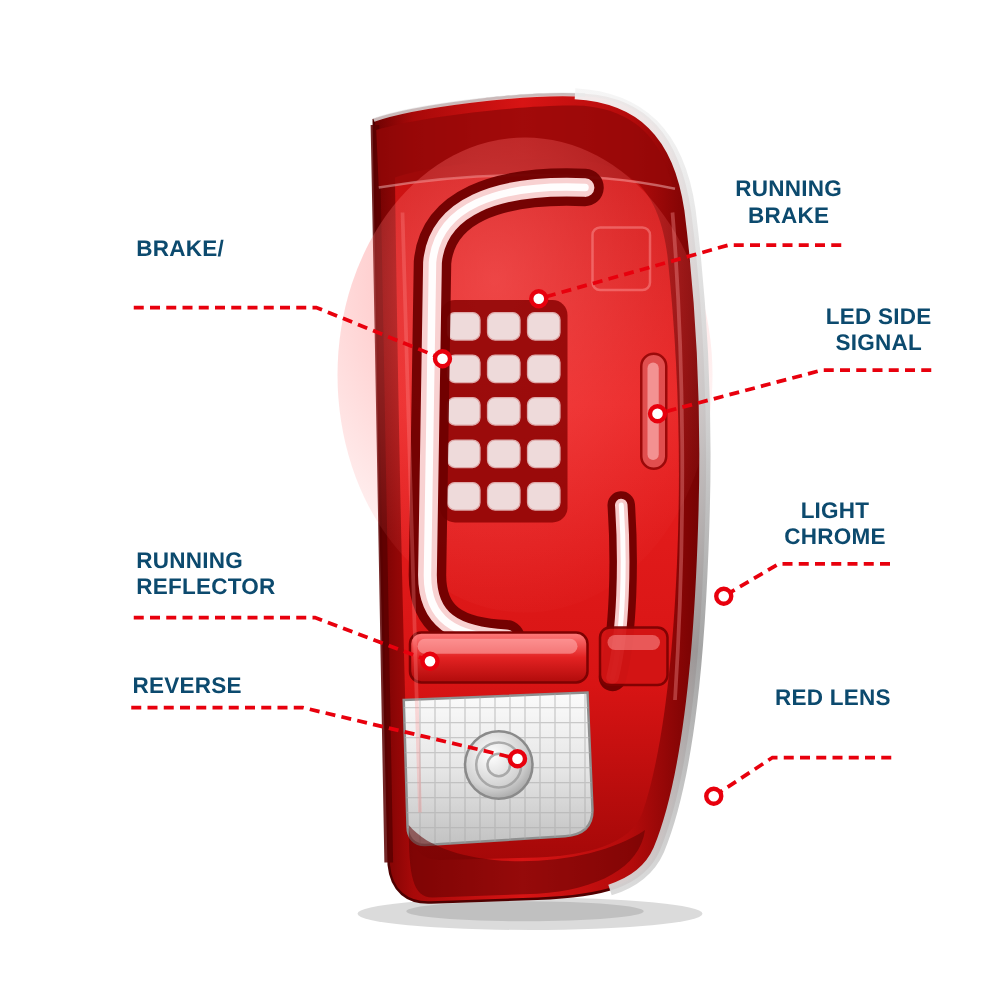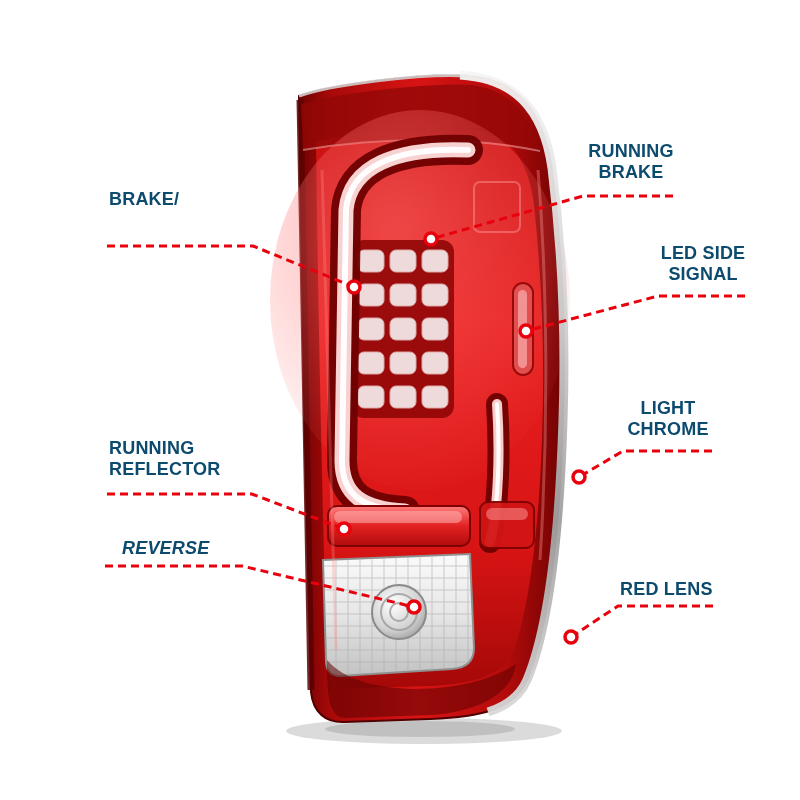--- a/index.html
+++ b/index.html
@@ -174,36 +174,36 @@
 
   <div class="callout" style="left:109px; top:189px;">
     <div>BRAKE/</div>
   </div>
 
   <div class="callout" style="left:109px; top:438px;">
     <div>RUNNING</div>
     <div>REFLECTOR</div>
   </div>
 
-  <div class="callout" style="left:122px; top:538px;font-style:italic;">
+  <div class="callout" style="left:106px; top:538px;">
     <div>REVERSE</div>
   </div>
 
   <div class="callout center" style="left:585px; top:141px; width:92px;">
     <div>RUNNING</div>
     <div>BRAKE</div>
   </div>
 
   <div class="callout center" style="left:657px; top:243px; width:92px;">
     <div>LED SIDE</div>
     <div>SIGNAL</div>
   </div>
 
   <div class="callout center" style="left:622px; top:398px; width:92px;">
     <div>LIGHT</div>
     <div>CHROME</div>
   </div>
 
-  <div class="callout" style="left:620px; top:579px;">
+  <div class="callout" style="left:620px; top:548px;">
     <div>RED LENS</div>
   </div>
 
 </div>
 
 </body></html>

